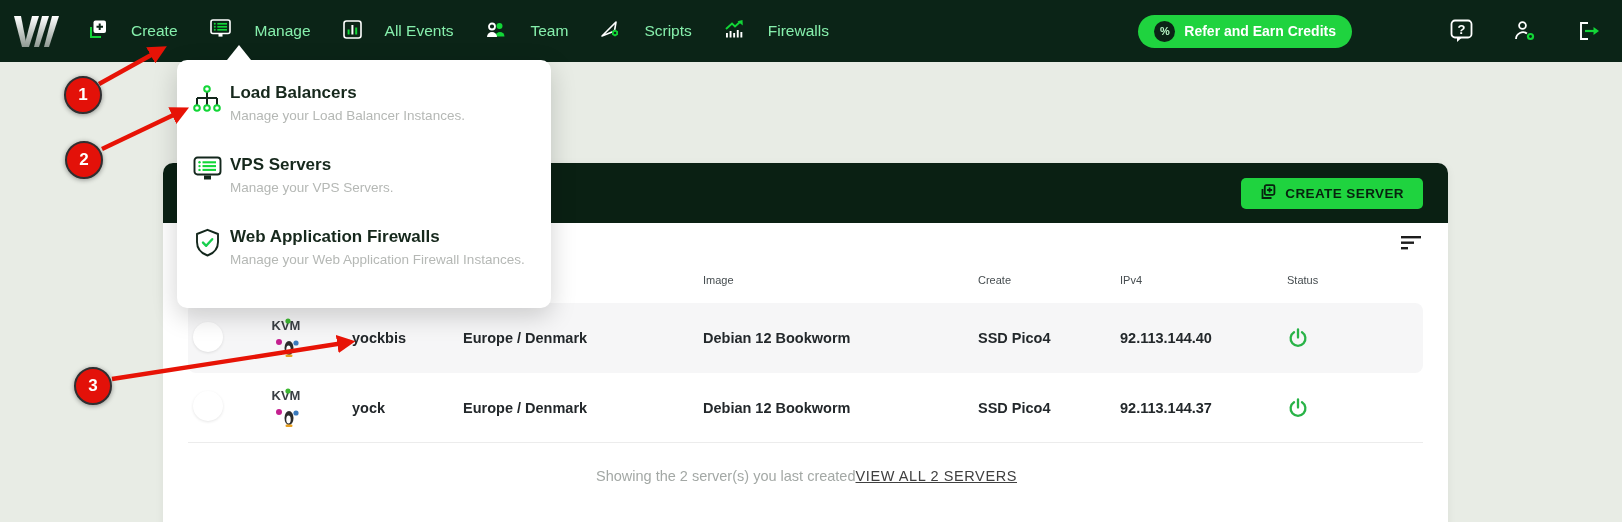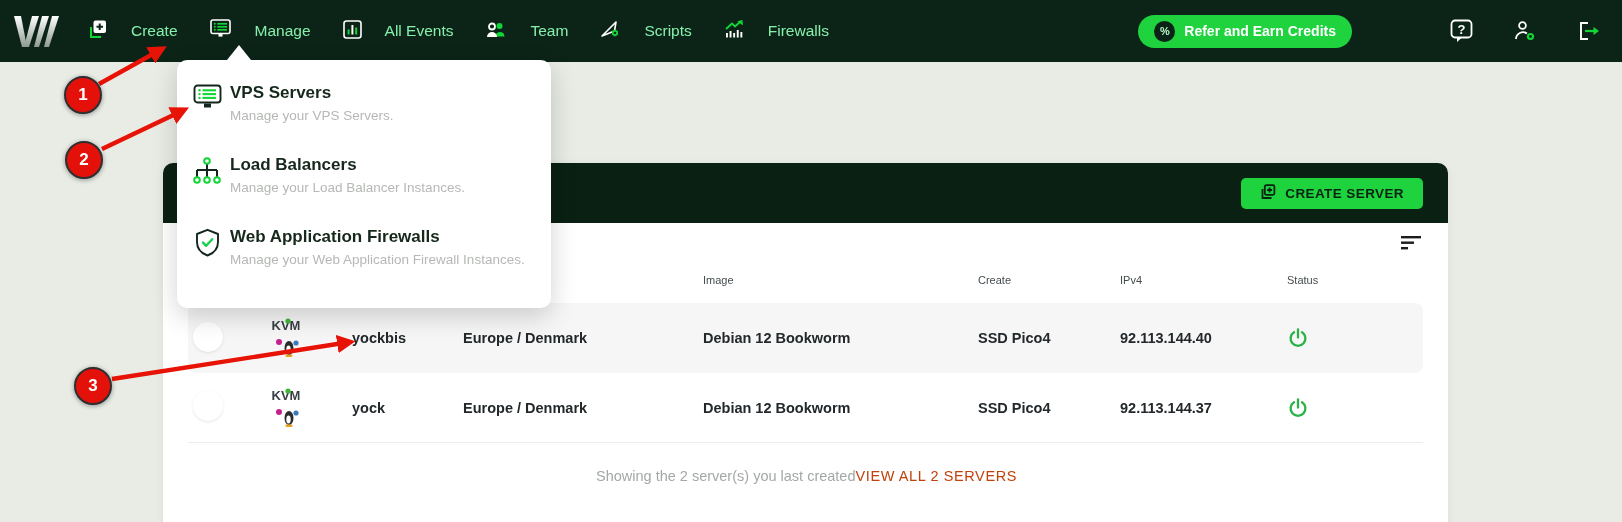--- a/index.html
+++ b/index.html
@@ -67,22 +67,22 @@
     border:none; cursor:pointer; box-shadow:0 1px 3px rgba(0,0,0,0.10);
   }
   .type-cell { display:flex; justify-content:center; padding-right:10px;text-align:center; }
   .status-cell { padding-left:30px; display:flex; align-items:center; }
   .power-btn { background:none; border:none; cursor:pointer; display:flex; }
   .table-footer {
     margin-top:25px; display:flex; align-items:center; justify-content:center;
   }
   .footer-summary { color:#a3a8a5; font-size:14.5px; padding-left:2px; }
   .view-all {
-    color:#c2410c; font-size:14.5px; letter-spacing:0.6px; background:none;
-    border:none; cursor:pointer; font-family:"Liberation Sans", sans-serif;
+    color:#404040; font-size:14.5px; letter-spacing:0.6px; background:none;
+    border:none; cursor:pointer; font-family:"Liberation Sans", sans-serif;text-decoration:underline;
   }
 
   
   .dropdown {
     position:absolute; left:177px; top:60px; width:374px; height:248px;
     background:#ffffff; border-radius:10px; z-index:60;
     box-shadow:0 8px 26px rgba(0,0,0,0.18); padding-top:18px;
   }
   .dropdown-caret {
     position:absolute; top:-15px; left:50px; width:0; height:0;
@@ -323,50 +323,50 @@
       <button class="view-all">VIEW ALL 2 SERVERS</button>
     </div>
   </div>
 </div>
 
 <div class="dropdown">
   <div class="dropdown-caret"></div>
 
   <div class="menu-item">
     <span class="menu-icon">
+      <svg width="30" height="30" viewBox="0 0 30 30">
+        <path d="M15 8 V14 M5 14 H25 M5 14 V21 M15 14 V21 M25 14 V21" stroke="#13271c" stroke-width="2" fill="none"></path>
+        <circle cx="15" cy="5" r="2.8" stroke="#12d637" stroke-width="2" fill="#ffffff"></circle>
+        <circle cx="5" cy="24" r="2.8" stroke="#12d637" stroke-width="2" fill="#ffffff"></circle>
+        <circle cx="15" cy="24" r="2.8" stroke="#12d637" stroke-width="2" fill="#ffffff"></circle>
+        <circle cx="25" cy="24" r="2.8" stroke="#12d637" stroke-width="2" fill="#ffffff"></circle>
+      </svg>
+    </span>
+    <span>
+      <div class="menu-title">Load Balancers</div>
+      <div class="menu-desc">Manage your Load Balancer Instances.</div>
+    </span>
+  </div>
+
+  <div class="menu-item">
+    <span class="menu-icon">
       <svg width="29" height="27" viewBox="0 0 29 27">
         <rect x="1.5" y="1.5" width="26" height="17" rx="3" stroke="#13271c" stroke-width="1.9" fill="none"></rect>
         <circle cx="6.5" cy="6.3" r="1.2" fill="#12d637"></circle>
           <path d="M9.5 6.3 H23" stroke="#12d637" stroke-width="2.1"></path>
         <circle cx="6.5" cy="10.1" r="1.2" fill="#12d637"></circle>
           <path d="M9.5 10.1 H23" stroke="#12d637" stroke-width="2.1"></path>
         <circle cx="6.5" cy="13.9" r="1.2" fill="#12d637"></circle>
           <path d="M9.5 13.9 H23" stroke="#12d637" stroke-width="2.1"></path>
         <rect x="11" y="19.5" width="7" height="4" fill="#13271c"></rect>
       </svg>
     </span>
     <span>
       <div class="menu-title">VPS Servers</div>
       <div class="menu-desc">Manage your VPS Servers.</div>
-    </span>
-  </div>
-
-  <div class="menu-item">
-    <span class="menu-icon">
-      <svg width="30" height="30" viewBox="0 0 30 30">
-        <path d="M15 8 V14 M5 14 H25 M5 14 V21 M15 14 V21 M25 14 V21" stroke="#13271c" stroke-width="2" fill="none"></path>
-        <circle cx="15" cy="5" r="2.8" stroke="#12d637" stroke-width="2" fill="#ffffff"></circle>
-        <circle cx="5" cy="24" r="2.8" stroke="#12d637" stroke-width="2" fill="#ffffff"></circle>
-        <circle cx="15" cy="24" r="2.8" stroke="#12d637" stroke-width="2" fill="#ffffff"></circle>
-        <circle cx="25" cy="24" r="2.8" stroke="#12d637" stroke-width="2" fill="#ffffff"></circle>
-      </svg>
-    </span>
-    <span>
-      <div class="menu-title">Load Balancers</div>
-      <div class="menu-desc">Manage your Load Balancer Instances.</div>
     </span>
   </div>
 
   <div class="menu-item">
     <span class="menu-icon">
       <svg width="29" height="29" viewBox="0 0 29 29">
         <path d="M14.5 1.8 L25 6 V14 C25 21 20 25.5 14.5 27.5 C9 25.5 4 21 4 14 V6 Z" stroke="#13271c" stroke-width="1.9" fill="none" stroke-linejoin="round"></path>
         <path d="M10 14.6 l3.2 3.2 l6 -6.6" stroke="#18cf4e" stroke-width="2.4" fill="none" stroke-linecap="round" stroke-linejoin="round"></path>
       </svg>
     </span>

